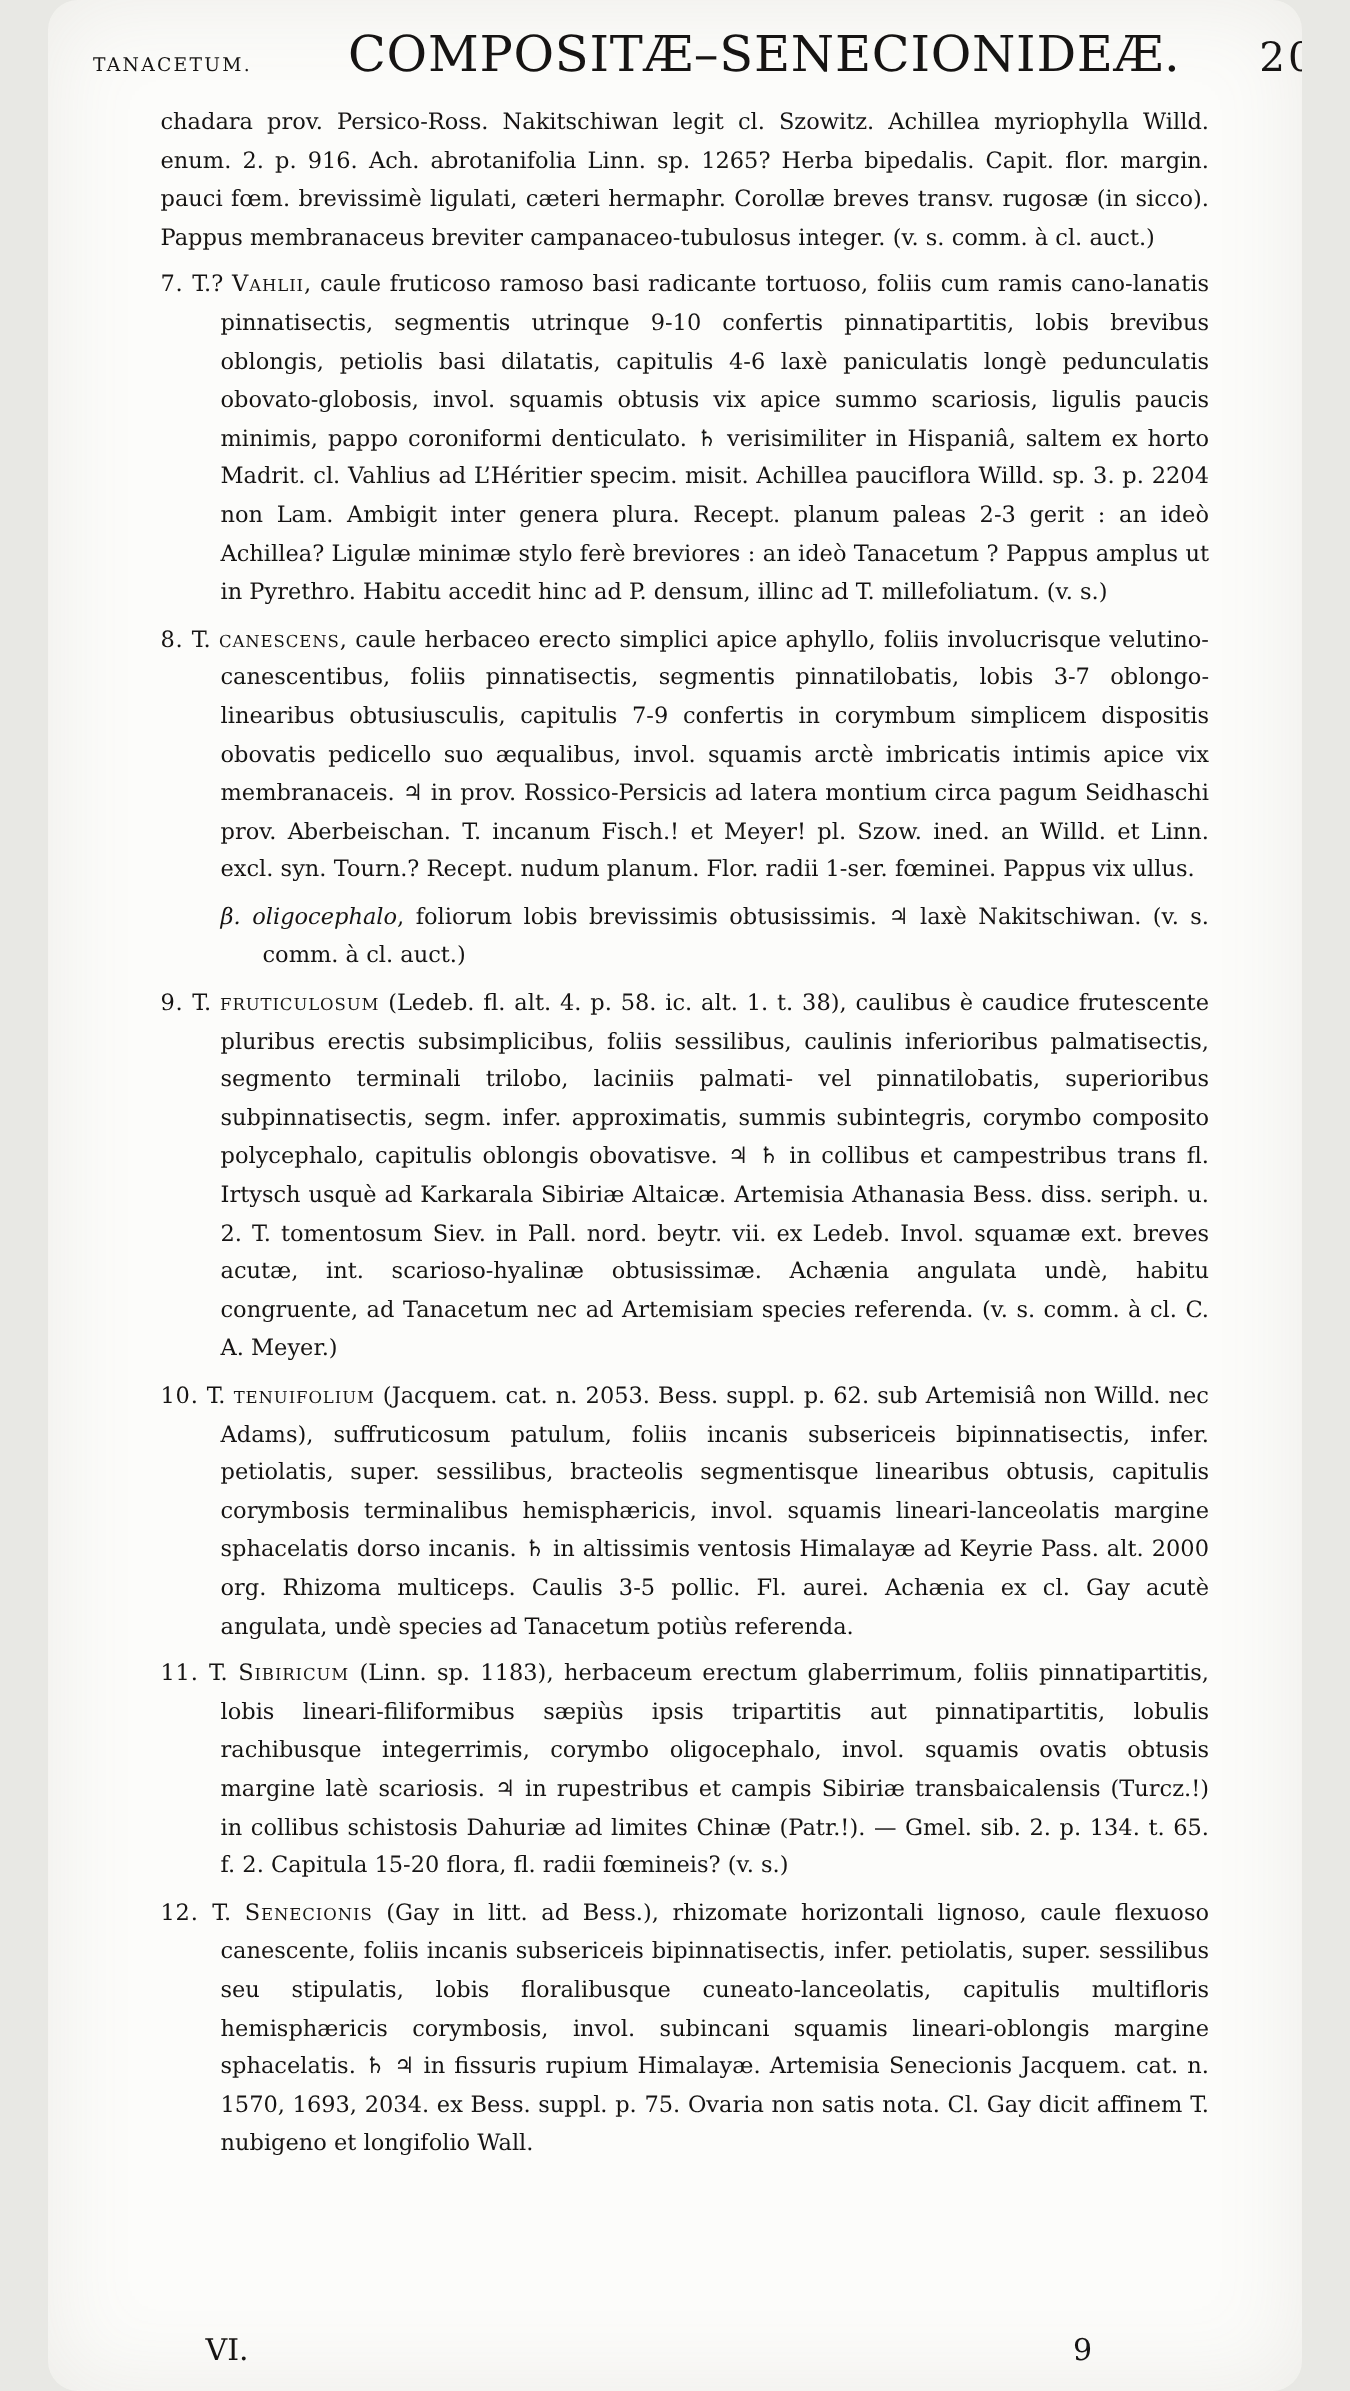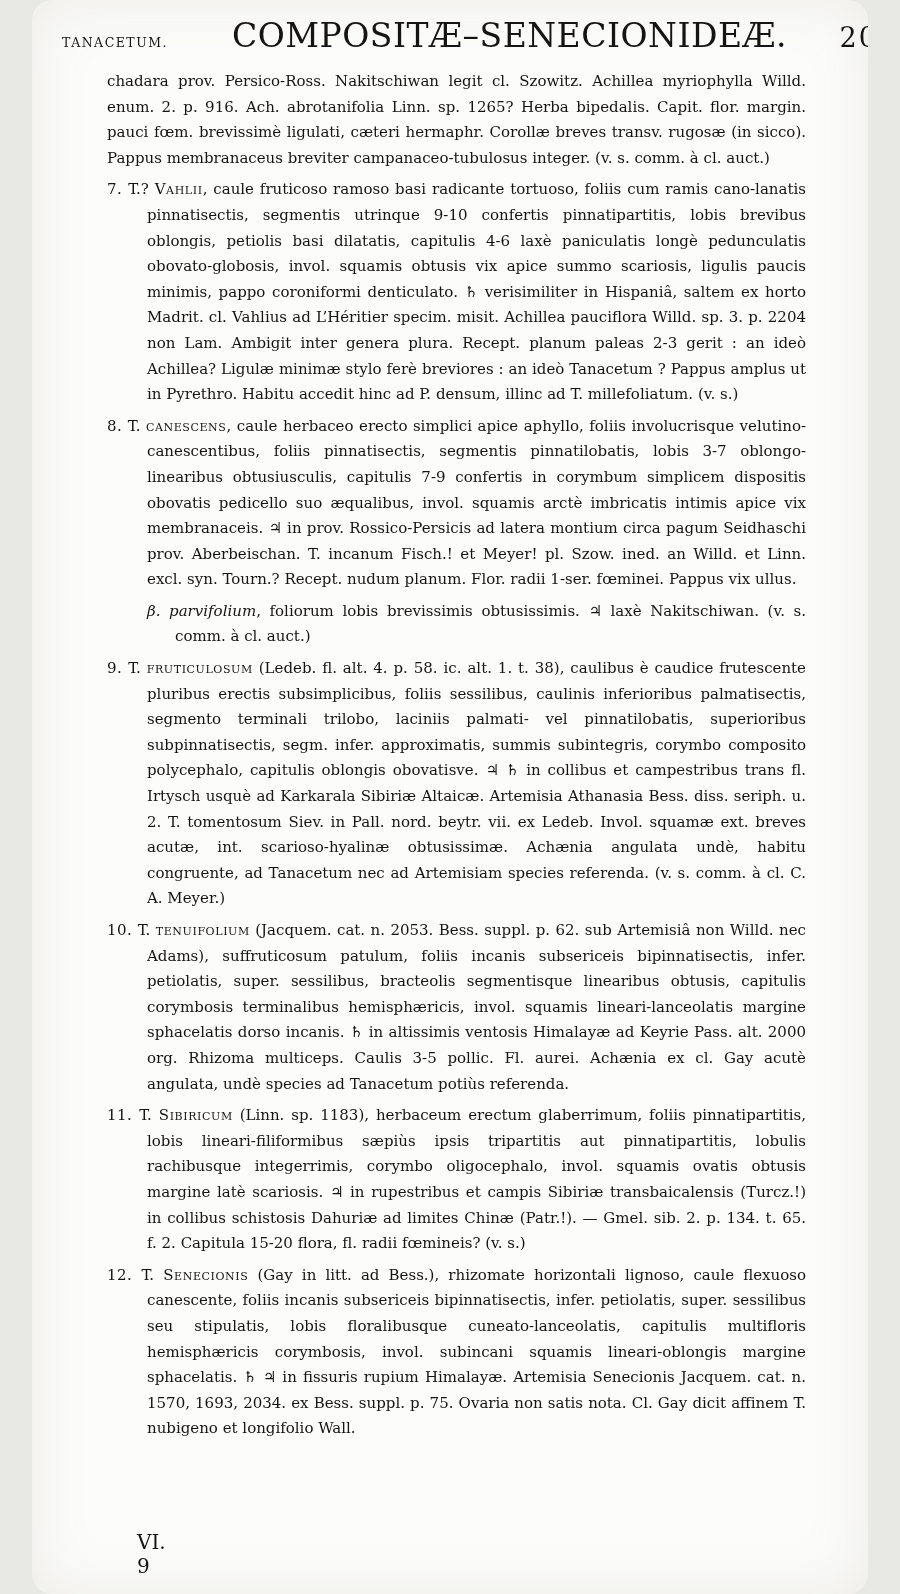--- a/index.html
+++ b/index.html
@@ -50,21 +50,20 @@
   }
   .num{letter-spacing:0.5px;}
   .sc{font-variant:small-caps;letter-spacing:0.6px;}
   .it{font-style:italic;}
   .footer{
     position:absolute;
     left:0;right:0;bottom:16px;
     display:flex;justify-content:space-between;
     padding:0 140px 0 105px;
     font-size:20px;
-    flex-direction:column;
   }
 </style>
 </head>
 <body>
 
 <div class="page">
 
   <div class="header">
     <div class="running-head">TANACETUM.</div>
     <div class="page-title">COMPOSITÆ–SENECIONIDEÆ.</div>
@@ -72,21 +71,21 @@
   </div>
 
   <div class="text-block">
 
     <p>chadara prov. Persico-Ross. Nakitschiwan legit cl. Szowitz. Achillea myriophylla Willd. enum. 2. p. 916. Ach. abrotanifolia Linn. sp. 1265? Herba bipedalis. Capit. flor. margin. pauci fœm. brevissimè ligulati, cæteri hermaphr. Corollæ breves transv. rugosæ (in sicco). Pappus membranaceus breviter campanaceo-tubulosus integer. (v. s. comm. à cl. auct.)</p>
 
     <p class="entry"><span class="num">7.</span> <span>T.?</span> <span class="sc">Vahlii</span><span>, caule fruticoso ramoso basi radicante tortuoso, foliis cum ramis cano-lanatis pinnatisectis, segmentis utrinque 9-10 confertis pinnatipartitis, lobis brevibus oblongis, petiolis basi dilatatis, capitulis 4-6 laxè paniculatis longè pedunculatis obovato-globosis, invol. squamis obtusis vix apice summo scariosis, ligulis paucis minimis, pappo coroniformi denticulato. ♄ verisimiliter in Hispaniâ, saltem ex horto Madrit. cl. Vahlius ad L’Héritier specim. misit. Achillea pauciflora Willd. sp. 3. p. 2204 non Lam. Ambigit inter genera plura. Recept. planum paleas 2-3 gerit : an ideò Achillea? Ligulæ minimæ stylo ferè breviores : an ideò Tanacetum ? Pappus amplus ut in Pyrethro. Habitu accedit hinc ad P. densum, illinc ad T. millefoliatum. (v. s.)</span></p>
 
     <p class="entry"><span class="num">8.</span> <span>T.</span> <span class="sc">canescens</span><span>, caule herbaceo erecto simplici apice aphyllo, foliis involucrisque velutino-canescentibus, foliis pinnatisectis, segmentis pinnatilobatis, lobis 3-7 oblongo-linearibus obtusiusculis, capitulis 7-9 confertis in corymbum simplicem dispositis obovatis pedicello suo æqualibus, invol. squamis arctè imbricatis intimis apice vix membranaceis. ♃ in prov. Rossico-Persicis ad latera montium circa pagum Seidhaschi prov. Aberbeischan. T. incanum Fisch.! et Meyer! pl. Szow. ined. an Willd. et Linn. excl. syn. Tourn.? Recept. nudum planum. Flor. radii 1-ser. fœminei. Pappus vix ullus.</span></p>
 
-    <p class="variety"><span class="it">β.</span> <span class="it">parvifolium</span><span>, foliorum lobis brevissimis obtusissimis. ♃ laxè Nakitschiwan. (v. s. comm. à cl. auct.)</span></p>
+    <p class="variety"><span class="it">β.</span> <span class="it">oligocephalo</span><span>, foliorum lobis brevissimis obtusissimis. ♃ laxè Nakitschiwan. (v. s. comm. à cl. auct.)</span></p>
 
     <p class="entry"><span class="num">9.</span> <span>T.</span> <span class="sc">fruticulosum</span><span> (Ledeb. fl. alt. 4. p. 58. ic. alt. 1. t. 38), caulibus è caudice frutescente pluribus erectis subsimplicibus, foliis sessilibus, caulinis inferioribus palmatisectis, segmento terminali trilobo, laciniis palmati- vel pinnatilobatis, superioribus subpinnatisectis, segm. infer. approximatis, summis subintegris, corymbo composito polycephalo, capitulis oblongis obovatisve. ♃ ♄ in collibus et campestribus trans fl. Irtysch usquè ad Karkarala Sibiriæ Altaicæ. Artemisia Athanasia Bess. diss. seriph. u. 2. T. tomentosum Siev. in Pall. nord. beytr. vii. ex Ledeb. Invol. squamæ ext. breves acutæ, int. scarioso-hyalinæ obtusissimæ. Achænia angulata undè, habitu congruente, ad Tanacetum nec ad Artemisiam species referenda. (v. s. comm. à cl. C. A. Meyer.)</span></p>
 
     <p class="entry"><span class="num">10.</span> <span>T.</span> <span class="sc">tenuifolium</span><span> (Jacquem. cat. n. 2053. Bess. suppl. p. 62. sub Artemisiâ non Willd. nec Adams), suffruticosum patulum, foliis incanis subsericeis bipinnatisectis, infer. petiolatis, super. sessilibus, bracteolis segmentisque linearibus obtusis, capitulis corymbosis terminalibus hemisphæricis, invol. squamis lineari-lanceolatis margine sphacelatis dorso incanis. ♄ in altissimis ventosis Himalayæ ad Keyrie Pass. alt. 2000 org. Rhizoma multiceps. Caulis 3-5 pollic. Fl. aurei. Achænia ex cl. Gay acutè angulata, undè species ad Tanacetum potiùs referenda.</span></p>
 
     <p class="entry"><span class="num">11.</span> <span>T.</span> <span class="sc">Sibiricum</span><span> (Linn. sp. 1183), herbaceum erectum glaberrimum, foliis pinnatipartitis, lobis lineari-filiformibus sæpiùs ipsis tripartitis aut pinnatipartitis, lobulis rachibusque integerrimis, corymbo oligocephalo, invol. squamis ovatis obtusis margine latè scariosis. ♃ in rupestribus et campis Sibiriæ transbaicalensis (Turcz.!) in collibus schistosis Dahuriæ ad limites Chinæ (Patr.!). — Gmel. sib. 2. p. 134. t. 65. f. 2. Capitula 15-20 flora, fl. radii fœmineis? (v. s.)</span></p>
 
     <p class="entry"><span class="num">12.</span> <span>T.</span> <span class="sc">Senecionis</span><span> (Gay in litt. ad Bess.), rhizomate horizontali lignoso, caule flexuoso canescente, foliis incanis subsericeis bipinnatisectis, infer. petiolatis, super. sessilibus seu stipulatis, lobis floralibusque cuneato-lanceolatis, capitulis multifloris hemisphæricis corymbosis, invol. subincani squamis lineari-oblongis margine sphacelatis. ♄ ♃ in fissuris rupium Himalayæ. Artemisia Senecionis Jacquem. cat. n. 1570, 1693, 2034. ex Bess. suppl. p. 75. Ovaria non satis nota. Cl. Gay dicit affinem T. nubigeno et longifolio Wall.</span></p>
 
   </div>

